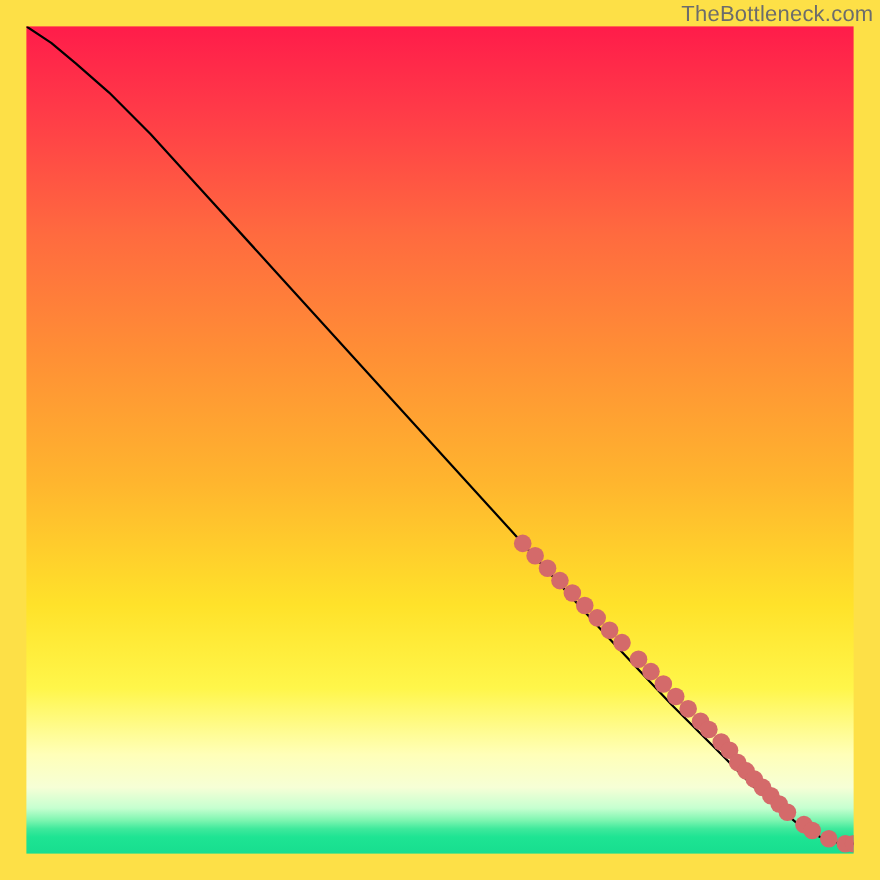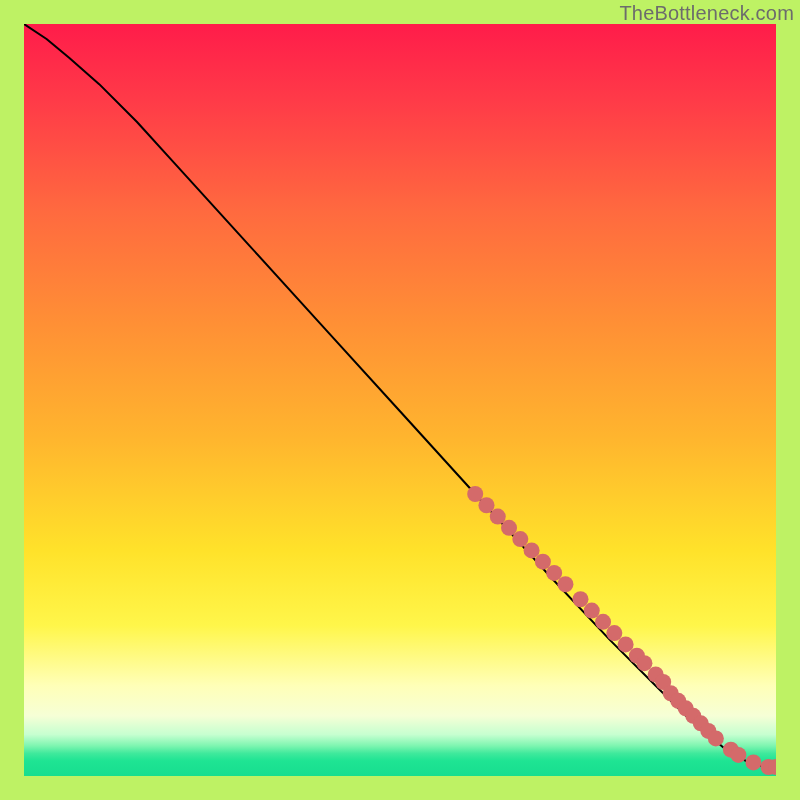--- a/index.html
+++ b/index.html
@@ -8,21 +8,21 @@
     width: 800px;
     height: 800px;
     background: #000;
     font-family: Arial, Helvetica, sans-serif;
     overflow: hidden;
   }
   .frame {
     position: relative;
     width: 800px;
     height: 800px;
-    background: #bef264;
+    background: #fde047;
   }
   .plot-area {
     position: absolute;
     left: 24px;
     top: 24px;
     width: 752px;
     height: 752px;
     
     background: linear-gradient(
       to bottom,

